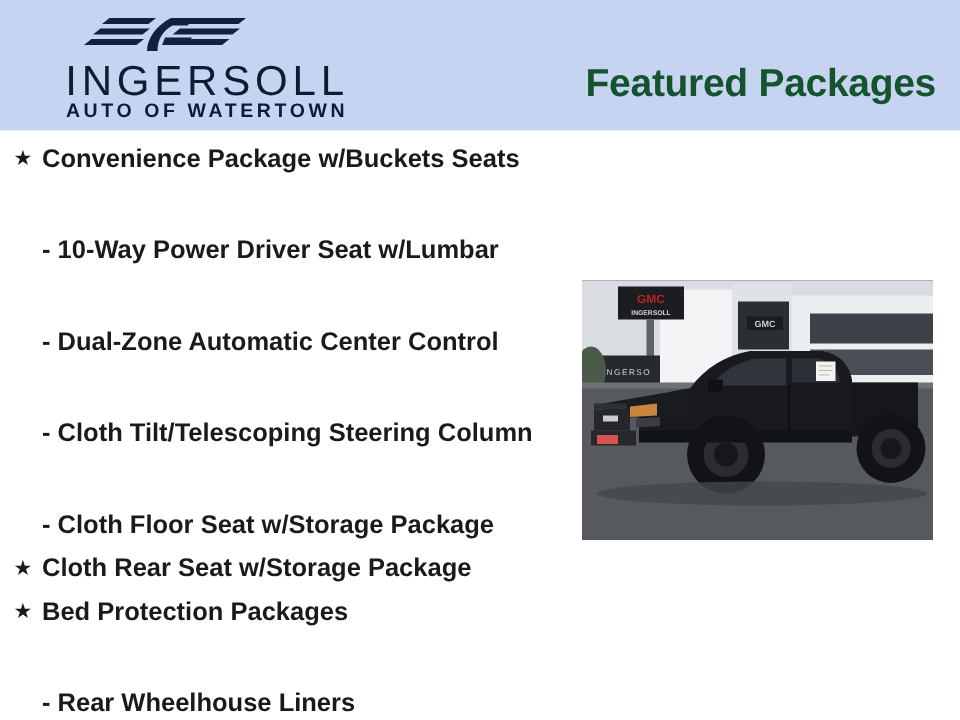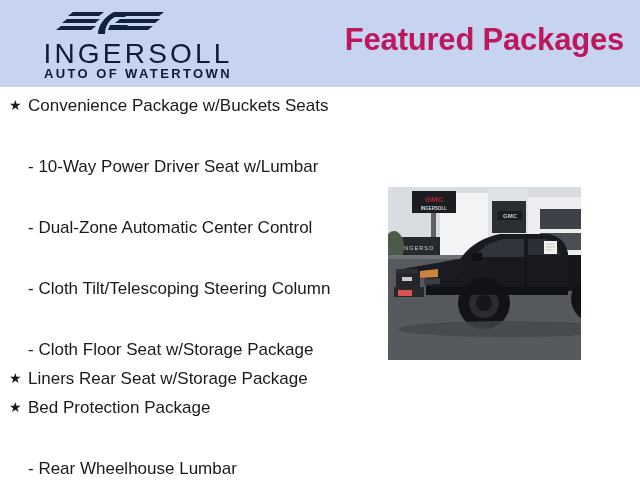--- a/index.html
+++ b/index.html
@@ -63,24 +63,24 @@
     font-size: 13px;
     font-weight: bold;
     letter-spacing: 2.4px;
     color: #0d1b33;
     line-height: 12px;
   }
 
   #header-title {
     position: absolute;
     right: 16px;
-    top: 22px;
-    font-size: 31px;
+    top: 40px;
+    font-size: 26px;
     font-weight: bold;
-    color: #be185d;
+    color: #14532d;
     letter-spacing: -0.2px;
     white-space: nowrap;
   }
 
   
   #package-list {
     position: absolute;
     left: 0;
     top: 87px;
     width: 380px;
@@ -109,34 +109,35 @@
     top: 0;
     font-size: 14px;
     line-height: 21px;
     color: #1a1a1a;
   }
 
   .pkg-label {
     display: block;
     padding-left: 18px;
     max-width: 330px;
+    font-weight: bold;
   }
 
   .pkg-row.level-sub .pkg-label {
     padding-left: 0;
     max-width: 340px;
     margin-top: 40px;
   }
 
   
   #vehicle-photo {
     position: absolute;
     left: 388px;
     top: 187px;
-    width: 193px;
+    width: 234px;
     height: 173px;
     overflow: hidden;
     background: #5a5d62;
   }
   #vehicle-photo svg { display: block; }
 </style>
 </head>
 <body>
 
 <div id="header-band">
@@ -181,28 +182,28 @@
       <span class="pkg-label">- Dual-Zone Automatic Center Control</span>
     </div>
     <div class="pkg-row level-sub">
       <span class="pkg-label">- Cloth Tilt/Telescoping Steering Column</span>
     </div>
     <div class="pkg-row level-sub">
       <span class="pkg-label">- Cloth Floor Seat w/Storage Package</span>
     </div>
     <div class="pkg-row level-top">
       <span class="pkg-bullet">★</span>
-      <span class="pkg-label">Liners Rear Seat w/Storage Package</span>
+      <span class="pkg-label">Cloth Rear Seat w/Storage Package</span>
     </div>
     <div class="pkg-row level-top">
       <span class="pkg-bullet">★</span>
-      <span class="pkg-label">Bed Protection Package</span>
-    </div>
-    <div class="pkg-row level-sub">
-      <span class="pkg-label">- Rear Wheelhouse Lumbar</span>
+      <span class="pkg-label">Bed Protection Packages</span>
+    </div>
+    <div class="pkg-row level-sub">
+      <span class="pkg-label">- Rear Wheelhouse Liners</span>
     </div>
   </div>
 
 <div id="vehicle-photo">
   <svg viewBox="0 0 234 173" width="234" height="173">
     <defs>
       <clipPath id="photoClip">
           <rect x="0" y="0" width="234" height="173"></rect>
         </clipPath>
     </defs>

